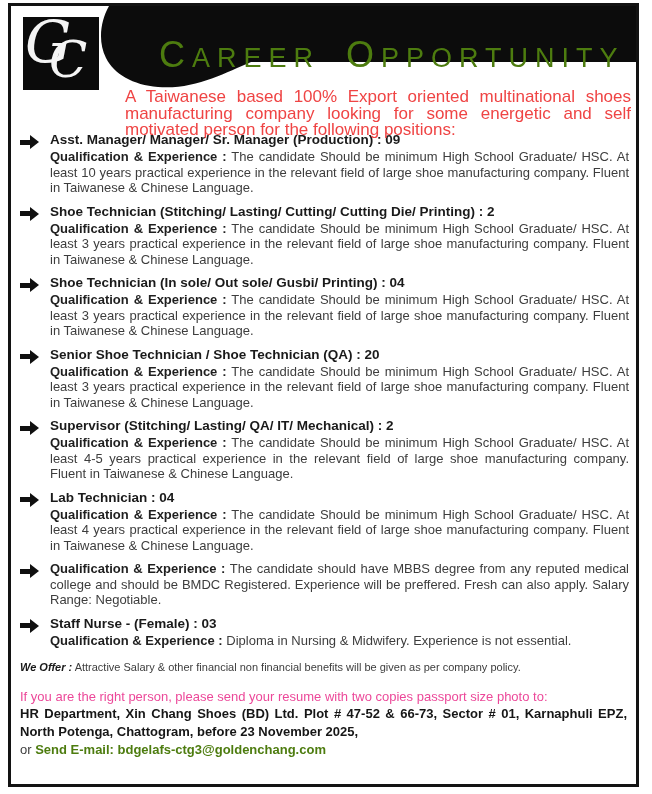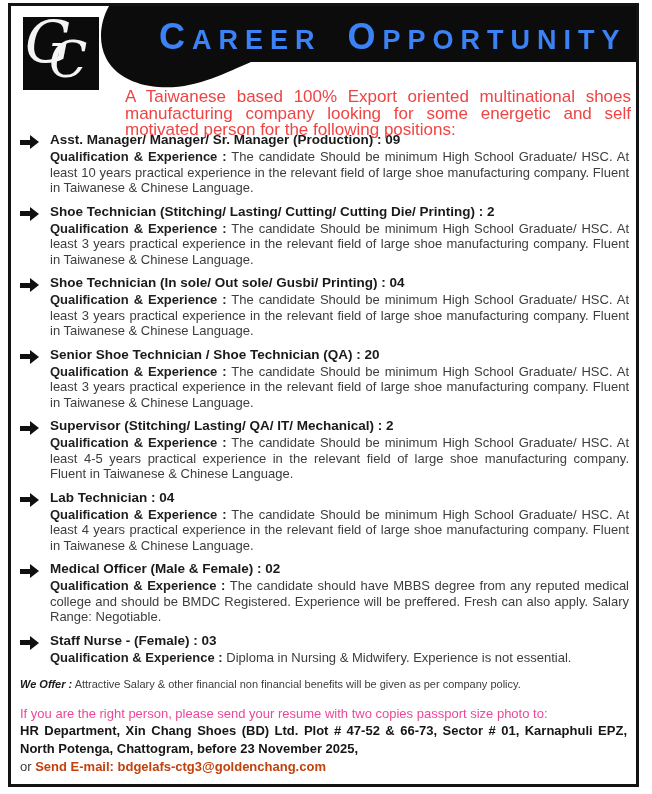--- a/index.html
+++ b/index.html
@@ -8,22 +8,22 @@
     font-family:"Liberation Sans","DejaVu Sans",sans-serif;
     -webkit-font-smoothing:antialiased;
   }
   .frame{
     position:absolute;left:8px;top:3px;width:625px;height:778px;
     border:3px solid #131313;background:#fff;overflow:hidden;
   }
   
   .banner-svg{position:absolute;top:0;left:0;width:625px;height:92px;}
   .banner-title{
-    position:absolute;top:10px;left:148px;white-space:nowrap;color:#3b82f6;
-    font-family:"Liberation Sans",sans-serif;font-weight:700;z-index:3;
+    position:absolute;top:28px;left:148px;white-space:nowrap;color:#4d7c0f;
+    font-family:"Liberation Sans",sans-serif;font-weight:400;z-index:3;
   }
   .banner-title .cap{font-size:36px;letter-spacing:7px;}
   .banner-title .caps-rest{font-size:27px;letter-spacing:7px;}
   .word-gap{display:inline-block;width:26px;}
   .logo{
     position:absolute;left:12px;top:11px;width:76px;height:73px;background:#0b0b0b;
     z-index:4;overflow:hidden;
   }
   .logo .letter{
     position:absolute;color:#f4f4f4;font-family:"DejaVu Serif","Liberation Serif",serif;
@@ -53,21 +53,21 @@
   .item-desc .qual{color:#1f1f1f;}
   
   .offer{
     margin:11px 9px 9px 9px;font-size:11px;line-height:16.5px;color:#3d3d3d;text-align:justify;
   }
   .offer-label{font-style:italic;font-weight:bold;color:#1a1a1a;}
   .contact{margin:12px 9px 0 9px;}
   .contact-line1{font-size:13px;line-height:17.5px;color:#ec4899;}
   .contact-address{font-size:13px;line-height:18px;font-weight:bold;color:#161616;text-align:justify;}
   .contact-line3{font-size:13px;line-height:18px;color:#3d3d3d;}
-  .contact-line3 b{color:#c2410c;}
+  .contact-line3 b{color:#4d7c0f;}
 </style>
 </head>
 <body>
 
 <div class="frame">
 
   <svg class="banner-svg" viewBox="0 0 625 92" xmlns="http://www.w3.org/2000/svg">
     <path d="M 98 0 C 89 16, 87 36, 95 52 C 103 68, 122 79, 147 81 C 183 84, 214 67, 240 56 L 625 56 L 625 0 Z" fill="#0c0c0c"></path>
   </svg>
 
@@ -140,21 +140,20 @@
         <div class="item-title">Lab Technician :  04</div>
         <div class="item-desc"><b class="qual">Qualification &amp; Experience :</b> <span>The candidate Should be minimum High School Graduate/ HSC. At least 4 years practical experience in the relevant field of large shoe manufacturing company. Fluent in Taiwanese &amp; Chinese Language.</span></div>
       </div>
     </div>
 
     <div class="item">
       <span class="arrow">
           <span class="arrow-icon"></span>
         </span>
       <div class="item-main">
-        <div class="item-title">Medical Officer (Male &amp; Female) :  02</div>
         <div class="item-desc"><b class="qual">Qualification &amp; Experience :</b> <span>The candidate should have MBBS degree from any reputed medical college and should be BMDC Registered.  Experience will be preffered. Fresh can also apply. Salary Range: Negotiable.</span></div>
       </div>
     </div>
 
     <div class="item">
       <span class="arrow">
           <span class="arrow-icon"></span>
         </span>
       <div class="item-main">
         <div class="item-title">Staff Nurse - (Female) :  03</div>

